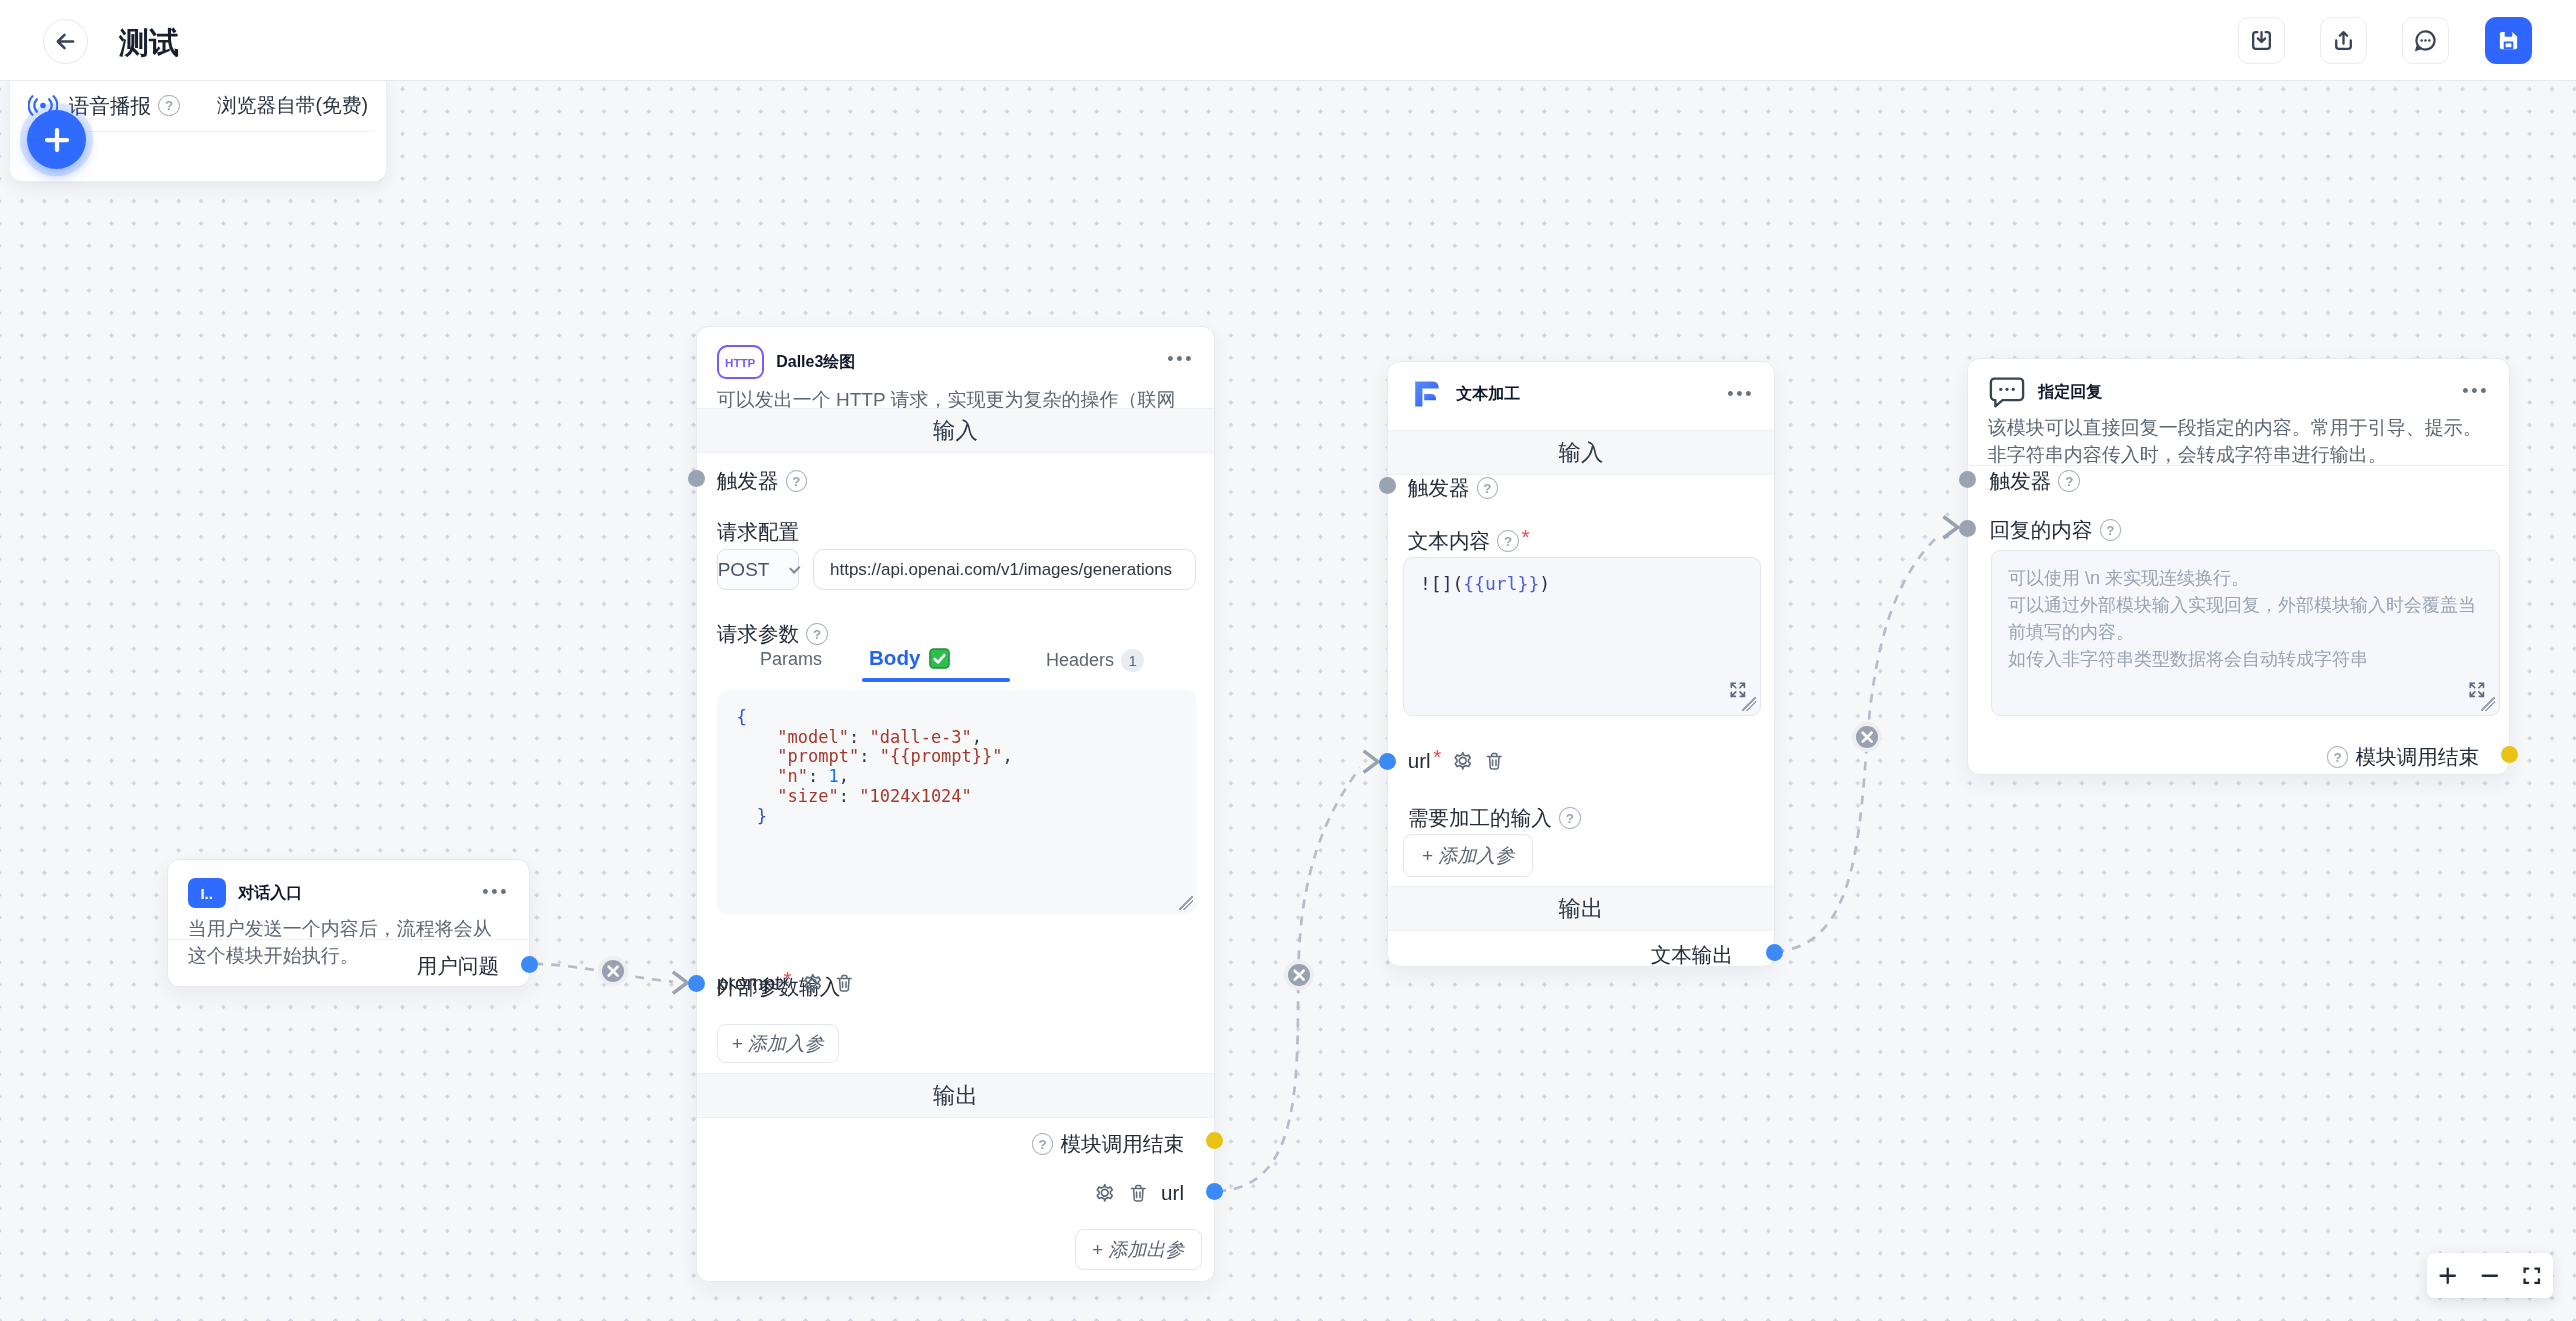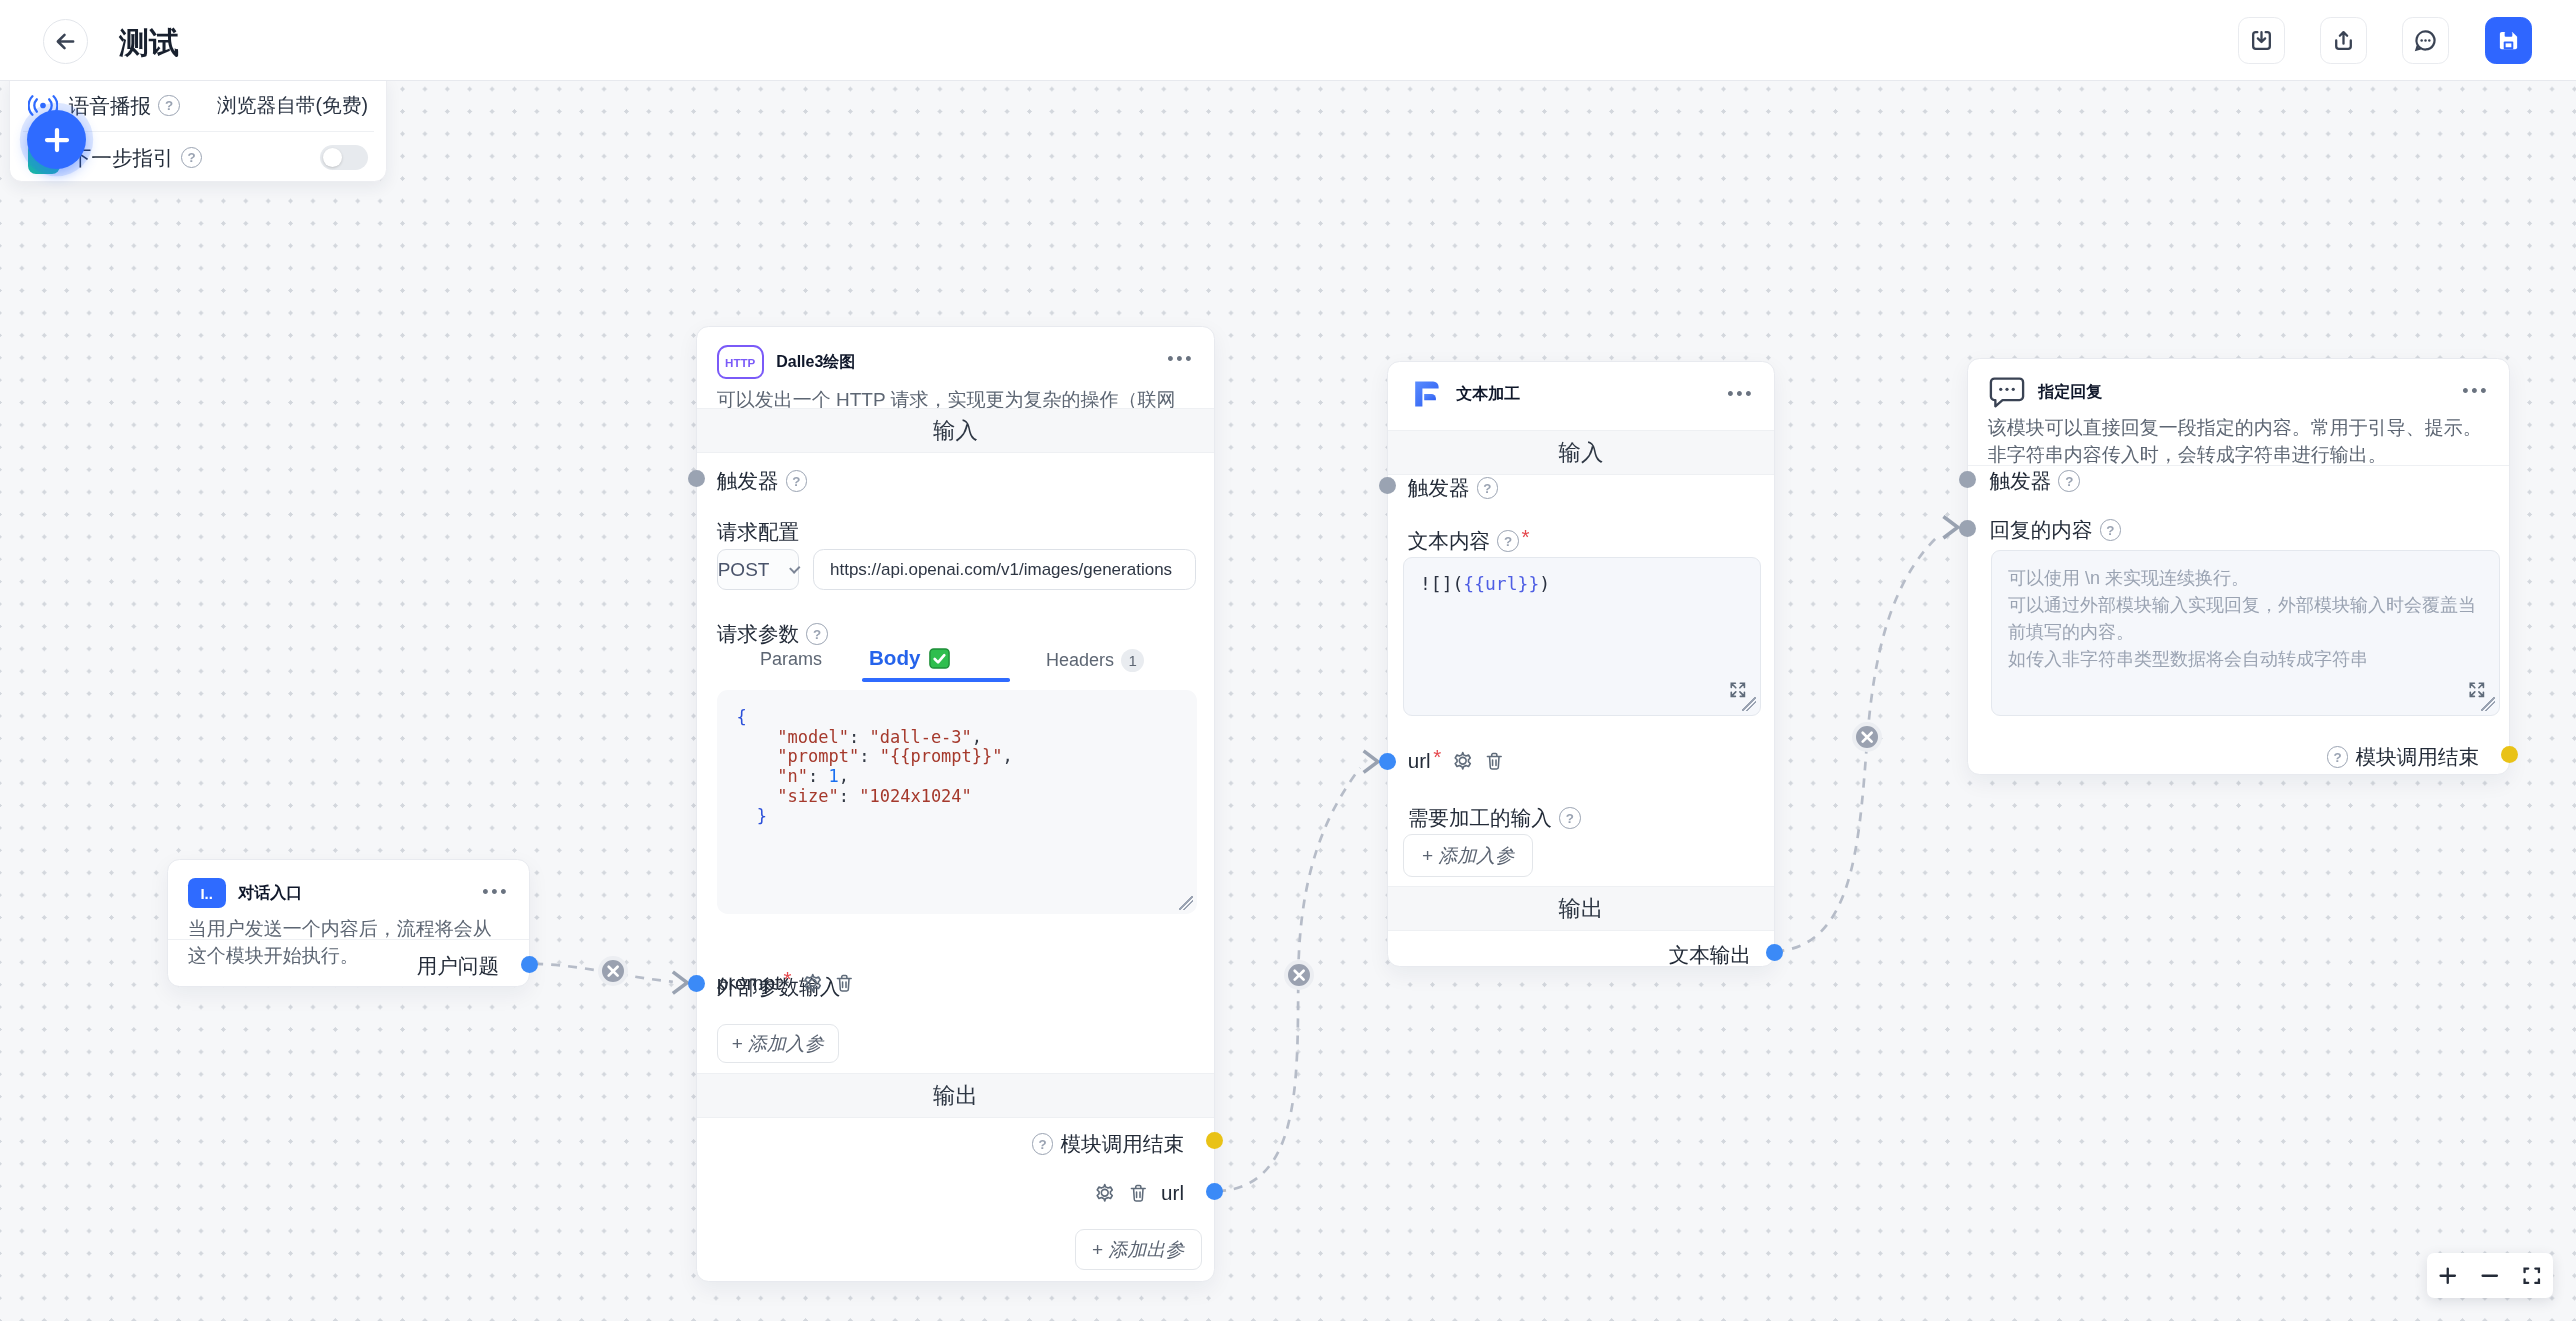--- a/index.html
+++ b/index.html
@@ -183,28 +183,20 @@
       <svg width="30" height="23" viewBox="0 0 34 26">
         <circle cx="17" cy="13" r="3.2" fill="#2f6bff"></circle>
         <path d="M10 6 A10 10 0 0 0 10 20 M24 6 A10 10 0 0 1 24 20" fill="none" stroke="#2f6bff" stroke-width="2.6" stroke-linecap="round"></path>
         <path d="M5 2.5 A15 15 0 0 0 5 23.5 M29 2.5 A15 15 0 0 1 29 23.5" fill="none" stroke="#2f6bff" stroke-width="2.6" stroke-linecap="round"></path>
       </svg>
       <span class="vp-label">语音播报</span>
       <span class="help"></span>
       <span class="vp-value">浏览器自带(免费)</span>
     </div>
     <div class="vp-div"></div>
-    <div class="vp-row r2">
-      <span class="hidden-icon"></span>
-      <span class="vp-label">下一步指引</span>
-      <span class="help"></span>
-      <div class="toggle">
-          <div class="knob"></div>
-        </div>
-    </div>
   </div>
 
   <div id="plus-fab">
     <svg width="30" height="30" viewBox="0 0 24 24">
       <path d="M12 4 V20 M4 12 H20" stroke="#fff" stroke-width="3.4" stroke-linecap="round"></path>
     </svg>
   </div>
 
   <div class="node" style="left:167px; top:859px; width:363px; height:128px;">
     <div class="node-head">
@@ -399,21 +391,21 @@
         <span class="help"></span>
     </div>
     <div class="ghost-btn" style="left:15px; top:472px; width:130px; height:43px;">
       <span>+  添加入参</span>
     </div>
 
     <div class="band" style="top:524px;">
         <span>输出</span>
       </div>
 
-    <div class="right-row" style="right:23px; top:579px;">
+    <div class="right-row" style="right:41px; top:579px;">
       <span>文本输出</span>
     </div>
     <div class="dot blue" style="right:-9px; top:582px;"></div>
   </div>
 
   <div class="node" style="left:1967px; top:358px; width:543px; height:417px;">
     <div class="node-head" style="padding-top:16px;">
       <div class="nh-row">
         <svg width="38" height="34" viewBox="0 0 42 38">
           <path d="M7 4 H35 A4 4 0 0 1 39 8 V24 A4 4 0 0 1 35 28 H16 L8 35 V28 H7 A4 4 0 0 1 3 24 V8 A4 4 0 0 1 7 4 Z" fill="none" stroke="#3a4354" stroke-width="2.6" stroke-linejoin="round"></path>

